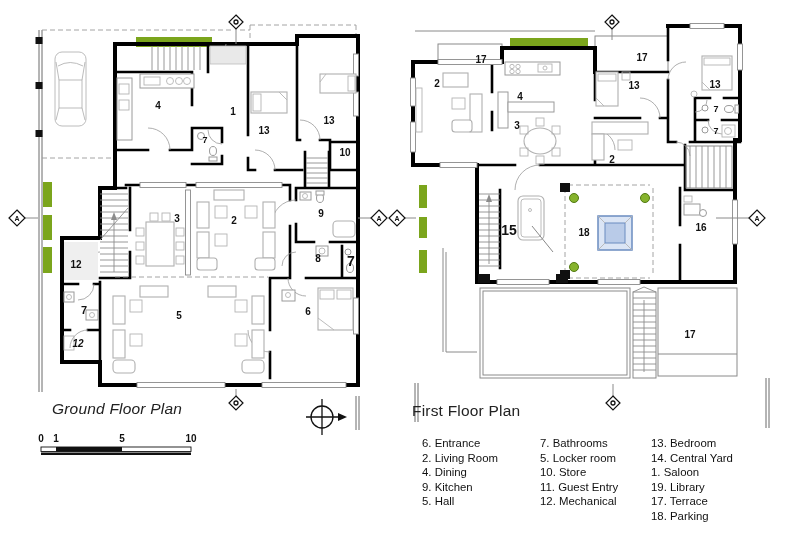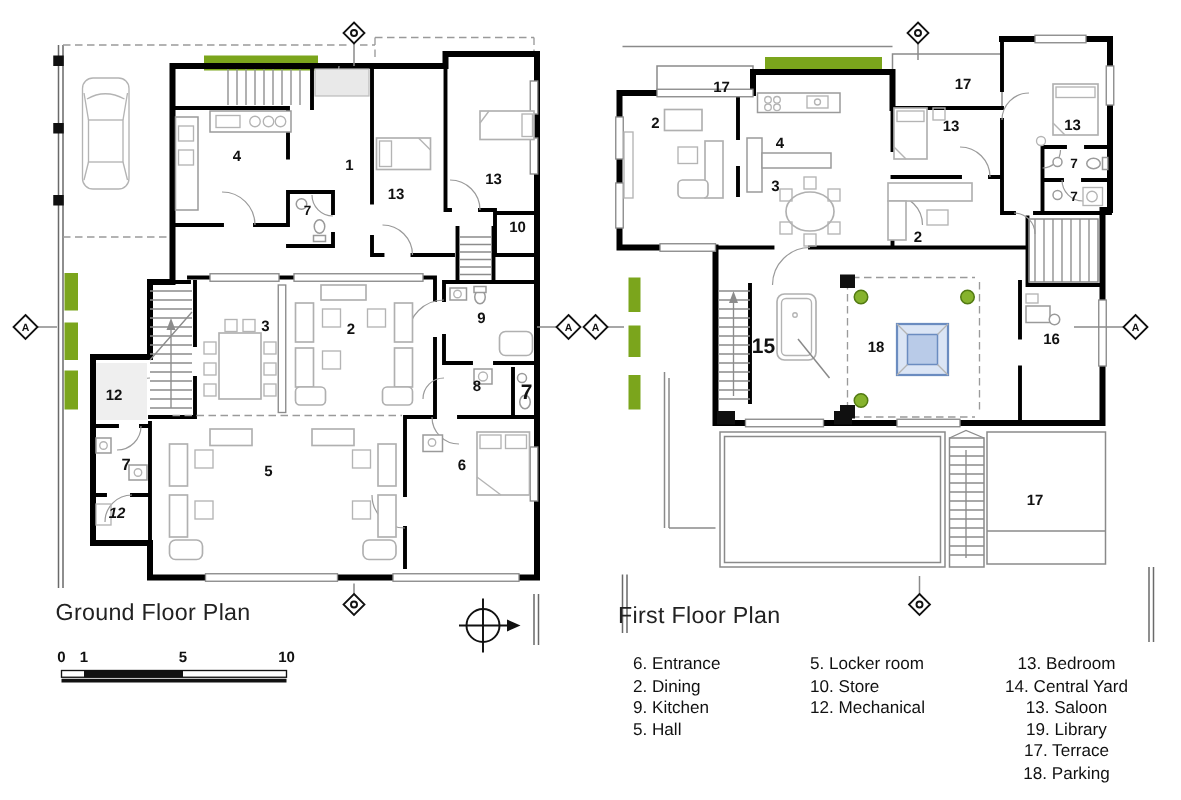--- a/index.html
+++ b/index.html
@@ -402,21 +402,21 @@
     <path class="ink" d="M322,399V435 M306,417H338"></path>
     <path d="M338,413L347,417L338,421Z" fill="#111"></path>
   </g>
   <g>
     <rect x="41" y="447" width="150" height="4.5" fill="#fff" stroke="#111" stroke-width="0.9"></rect>
     <rect x="56" y="447" width="66" height="4.5" fill="#111"></rect>
     <rect x="41" y="452.5" width="150" height="2.5" fill="#111"></rect>
   </g>
 </svg>
 
-<div class="title" id="title-ground" style="left: 37px; top: 400px;">Ground Floor Plan</div>
+<div class="title" id="title-ground" style="left: 52px; top: 400px; font-style: italic;">Ground Floor Plan</div>
 <div class="title" id="title-first" style="left: 412px; top: 402px;">First Floor Plan</div>
 <div id="labels">
       <span class="plan-num" style="left: 158px; top: 105px; font-size: 10px;">4</span>
       <span class="plan-num" style="left: 233px; top: 111px; font-size: 10px;">1</span>
       <span class="plan-num" style="left: 205px; top: 140px; font-size: 9px;">7</span>
       <span class="plan-num" style="left: 264px; top: 130px; font-size: 10px;">13</span>
       <span class="plan-num" style="left: 329px; top: 120px; font-size: 10px;">13</span>
       <span class="plan-num" style="left: 345px; top: 152px; font-size: 10px;">10</span>
       <span class="plan-num" style="left: 177px; top: 218px; font-size: 10px;">3</span>
       <span class="plan-num" style="left: 234px; top: 220px; font-size: 10px;">2</span>
@@ -439,33 +439,36 @@
       <span class="plan-num" style="left: 716px; top: 131px; font-size: 9px;">7</span>
       <span class="plan-num" style="left: 612px; top: 159px; font-size: 10px;">2</span>
       <span class="plan-num" style="left: 509px; top: 230px; font-size: 14px;">15</span>
       <span class="plan-num" style="left: 584px; top: 232px; font-size: 10px;">18</span>
       <span class="plan-num" style="left: 701px; top: 227px; font-size: 10px;">16</span>
       <span class="plan-num" style="left: 690px; top: 334px; font-size: 10px;">17</span>
     </div>
 <div class="legend" id="legend" style="left: 0px; top: 436px;">
       <div class="col" style="left: 422px;">
         <div class="item">6. Entrance</div>
-        <div class="item">2. Dining</div>
+        <div class="item">2. Living Room</div>
+        <div class="item">4. Dining</div>
         <div class="item">9. Kitchen</div>
         <div class="item">5. Hall</div>
       </div>
       <div class="col" style="left: 540px;">
+        <div class="item">7. Bathrooms</div>
         <div class="item">5. Locker room</div>
         <div class="item">10. Store</div>
+        <div class="item">11. Guest Entry</div>
         <div class="item">12. Mechanical</div>
       </div>
-      <div class="col" style="left: 651px; text-align: center;">
+      <div class="col" style="left: 651px;">
         <div class="item">13. Bedroom</div>
         <div class="item">14. Central Yard</div>
-        <div class="item">13. Saloon</div>
+        <div class="item">1. Saloon</div>
         <div class="item">19. Library</div>
         <div class="item">17. Terrace</div>
         <div class="item">18. Parking</div>
       </div>
     </div>
 <div id="ticks">
       <span class="tick" style="left: 41px; top: 433px;">0</span>
       <span class="tick" style="left: 56px; top: 433px;">1</span>
       <span class="tick" style="left: 122px; top: 433px;">5</span>
       <span class="tick" style="left: 191px; top: 433px;">10</span>

